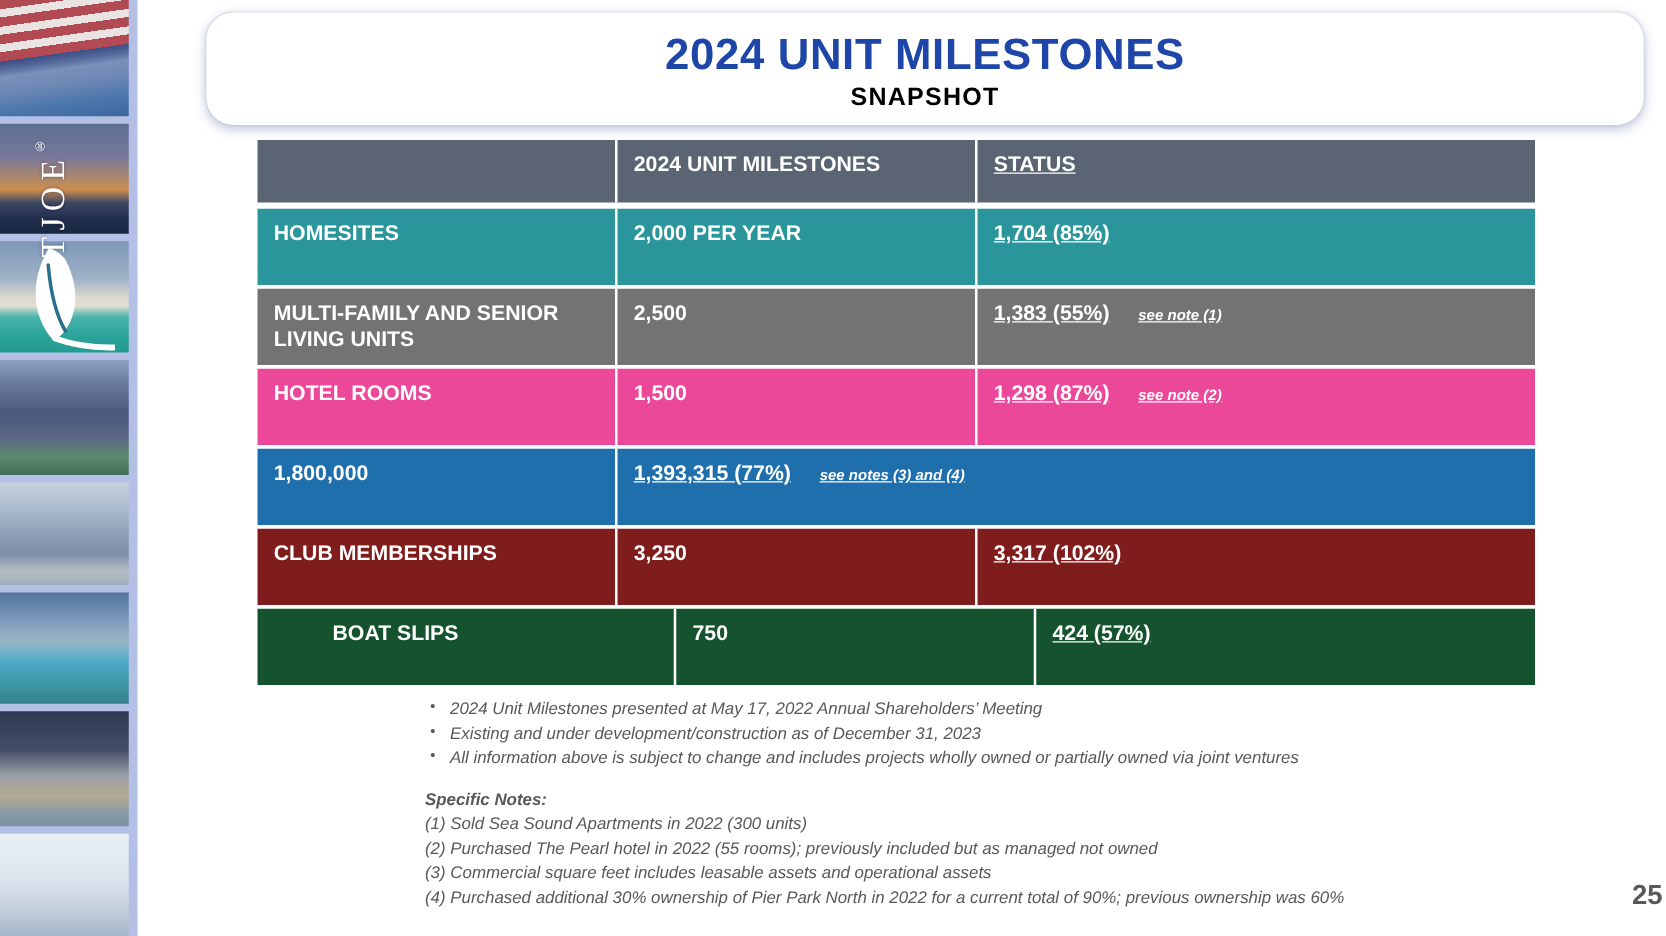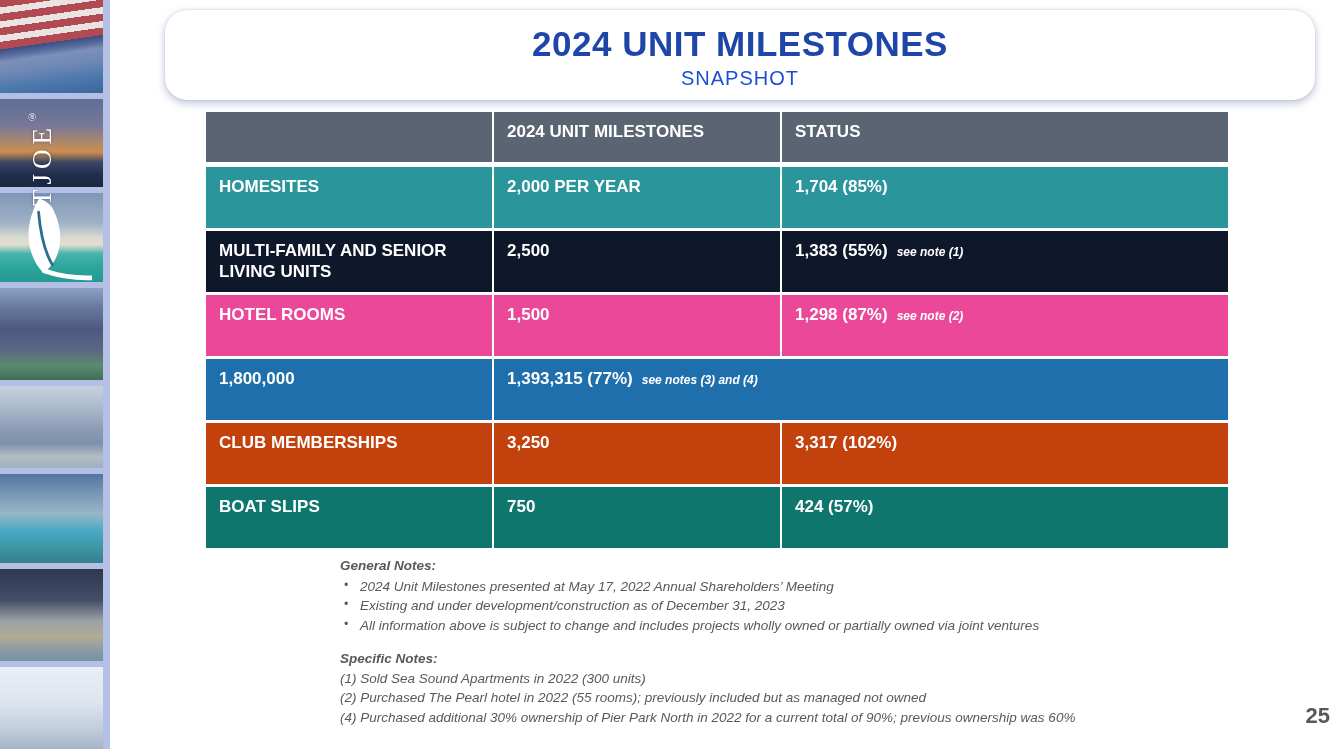--- a/index.html
+++ b/index.html
@@ -39,34 +39,34 @@
   .logo-text sup { font-size:11px; letter-spacing:0; }
   .logo-leaf { position:absolute; left:10px; top:192px; width:82px; height:104px; }
 
   
   .title-card { position:absolute; left:165px; top:10px; width:1150px; height:90px;
                 background:#fff; border-radius:22px;
                 box-shadow:0 3px 9px rgba(90,105,160,.40), 0 0 2px rgba(90,105,160,.25);
                 text-align:center; }
   .title-card h1 { margin-top:14px; font-size:35px; font-weight:800; color:#1E45A8;
                    letter-spacing:.5px; }
-  .title-card h2 { margin-top:3px; font-size:20px; font-weight:400; color:#1d4ed8;
+  .title-card h2 { margin-top:3px; font-size:20px; font-weight:700; color:#000000;
                    letter-spacing:1px; }
 
   
   .tbl { position:absolute; left:206px; top:112px; width:1022px; }
   .trow { display:flex; margin-bottom:3px; }
   .trow.header { height:50px; margin-bottom:5px; }
   .trow.body { height:61px; }
   .cell { padding:9px 12px 0 13px; color:#fff; font-weight:700; font-size:17px;
           line-height:1.25; }
   .c1 { width:288px; border-right:2px solid #fff; }
   .c2 { width:288px; border-right:2px solid #fff; }
-  .c3 { width:366px; }
-  .status-note { font-size:12px; font-style:italic; font-weight:600; margin-left:9px; }
+  .c3 { width:366px;text-decoration:underline; }
+  .status-note { font-size:12px; font-style:italic; font-weight:600; margin-left:23px; }
 
   
   .notes { position:absolute; left:340px; top:556px; width:880px;
            font-style:italic; color:#595959; font-size:13.5px; line-height:1.45; }
   .notes .ntitle { font-weight:700; }
   .notes ul { list-style:none; margin:1px 0 0 4px; }
   .notes ul li { padding-left:16px; position:relative; }
   .notes ul li::before { content:"•"; position:absolute; left:0; top:0; font-size:12px; }
   .specific-block { margin-top:14px; }
 
@@ -110,60 +110,60 @@
       <div class="cell c2">2024 UNIT MILESTONES</div>
       <div class="cell c3">STATUS</div>
     </div>
 
     <div class="trow body" style="background-color: rgb(42, 149, 155);">
       <div class="cell c1">HOMESITES</div>
       <div class="cell c2">2,000 PER YEAR</div>
       <div class="cell c3"><span>1,704 (85%)</span><span class="status-note"></span></div>
     </div>
 
-    <div class="trow body" style="background-color: #0f172a;">
+    <div class="trow body" style="background-color: #737373;">
       <div class="cell c1">MULTI-FAMILY AND SENIOR LIVING UNITS</div>
       <div class="cell c2">2,500</div>
       <div class="cell c3"><span>1,383 (55%)</span><span class="status-note">see note (1)</span></div>
     </div>
 
     <div class="trow body" style="background-color: #ec4899;">
       <div class="cell c1">HOTEL ROOMS</div>
       <div class="cell c2">1,500</div>
       <div class="cell c3"><span>1,298 (87%)</span><span class="status-note">see note (2)</span></div>
     </div>
 
     <div class="trow body" style="background-color: rgb(31, 111, 173);">
       <div class="cell c2">1,800,000</div>
       <div class="cell c3"><span>1,393,315 (77%)</span><span class="status-note">see notes (3) and (4)</span></div>
     </div>
 
-    <div class="trow body" style="background-color: #c2410c;">
+    <div class="trow body" style="background-color: #7f1d1d;">
       <div class="cell c1">CLUB MEMBERSHIPS</div>
       <div class="cell c2">3,250</div>
       <div class="cell c3"><span>3,317 (102%)</span><span class="status-note"></span></div>
     </div>
 
-    <div class="trow body" style="background-color: #0f766e;">
+    <div class="trow body" style="background-color: #14532d; padding-left: 47px;">
       <div class="cell c1">BOAT SLIPS</div>
       <div class="cell c2">750</div>
       <div class="cell c3"><span>424 (57%)</span><span class="status-note"></span></div>
     </div>
   </div>
 
   <div class="notes">
-    <div class="ntitle">General Notes:</div>
     <ul>
       <li>2024 Unit Milestones presented at May 17, 2022 Annual Shareholders’ Meeting</li>
       <li>Existing and under development/construction as of December 31, 2023</li>
       <li>All information above is subject to change and includes projects wholly owned or partially owned via joint ventures</li>
     </ul>
     <div class="specific-block">
       <div class="ntitle">Specific Notes:</div>
       <div>(1) Sold Sea Sound Apartments in 2022 (300 units)</div>
       <div>(2) Purchased The Pearl hotel in 2022 (55 rooms); previously included but as managed not owned</div>
+      <div>(3) Commercial square feet includes leasable assets and operational assets</div>
       <div>(4) Purchased additional 30% ownership of Pier Park North in 2022 for a current total of 90%; previous ownership was 60%</div>
     </div>
   </div>
 
   <div class="page-number">25</div>
 
 </div>
 
 </body></html>

